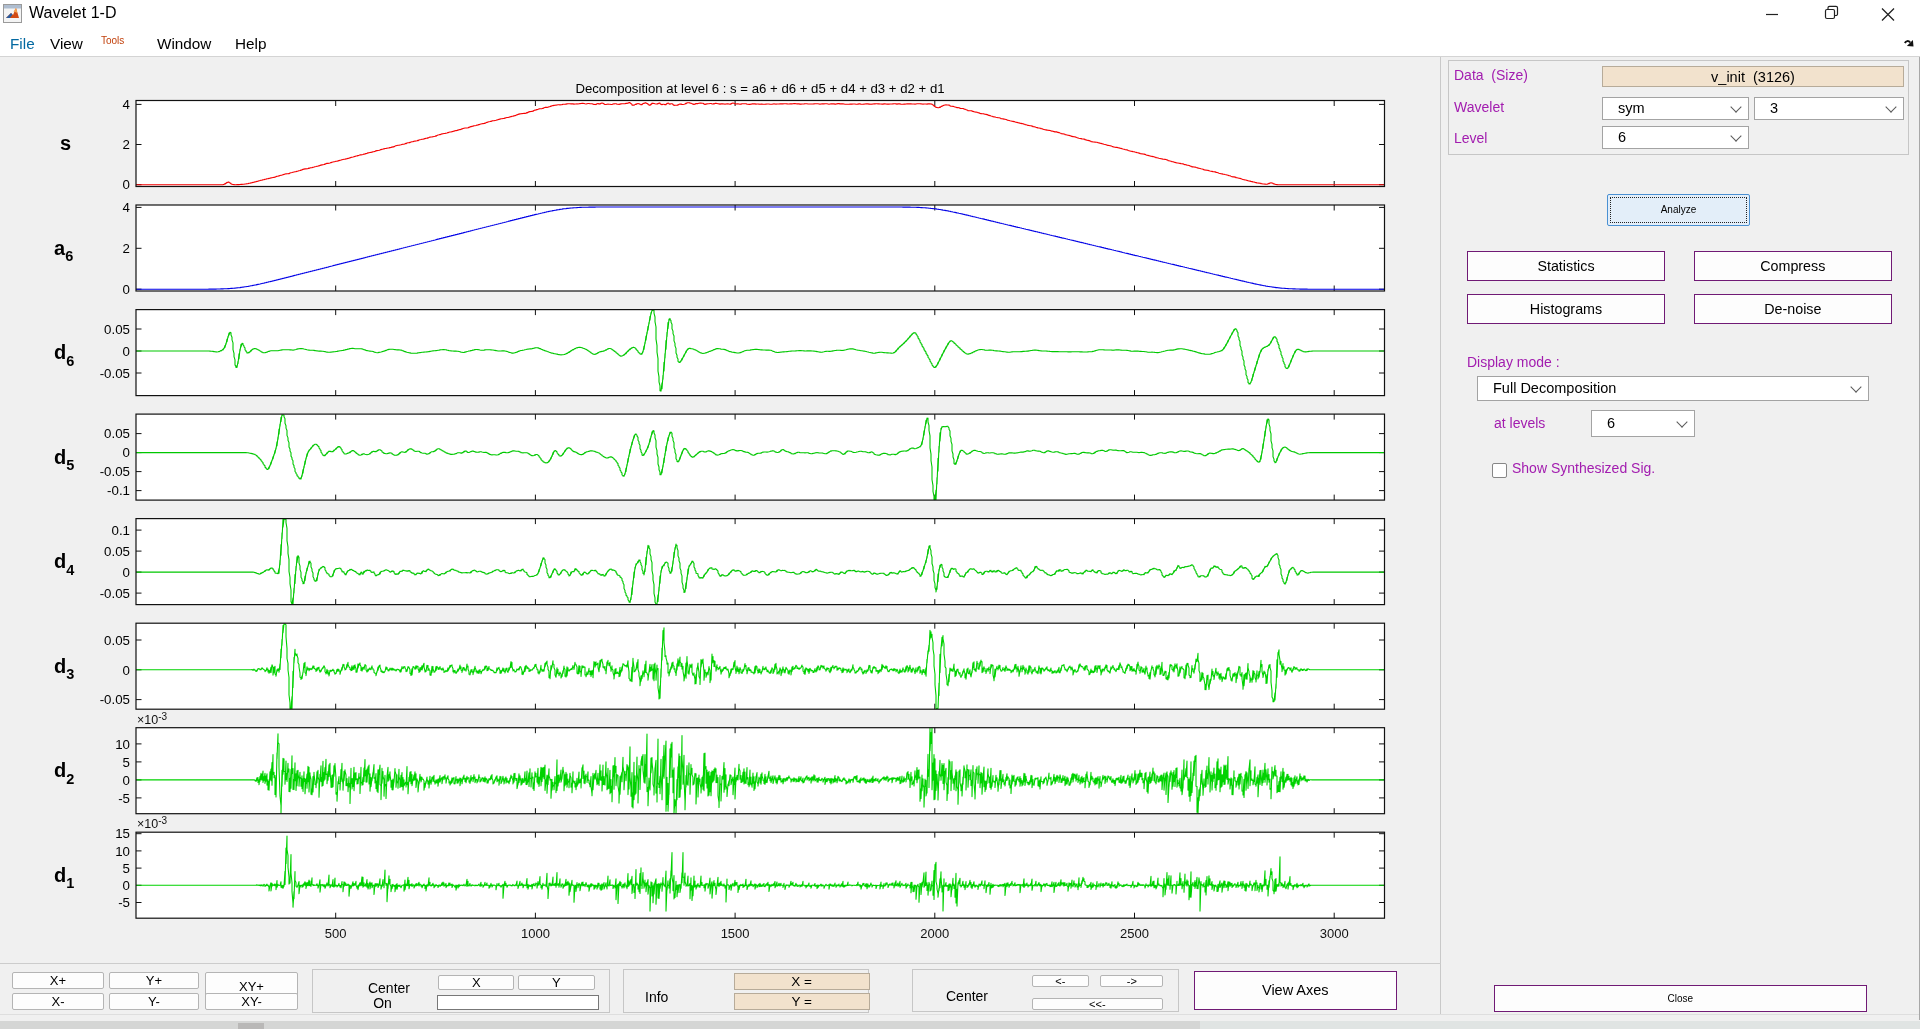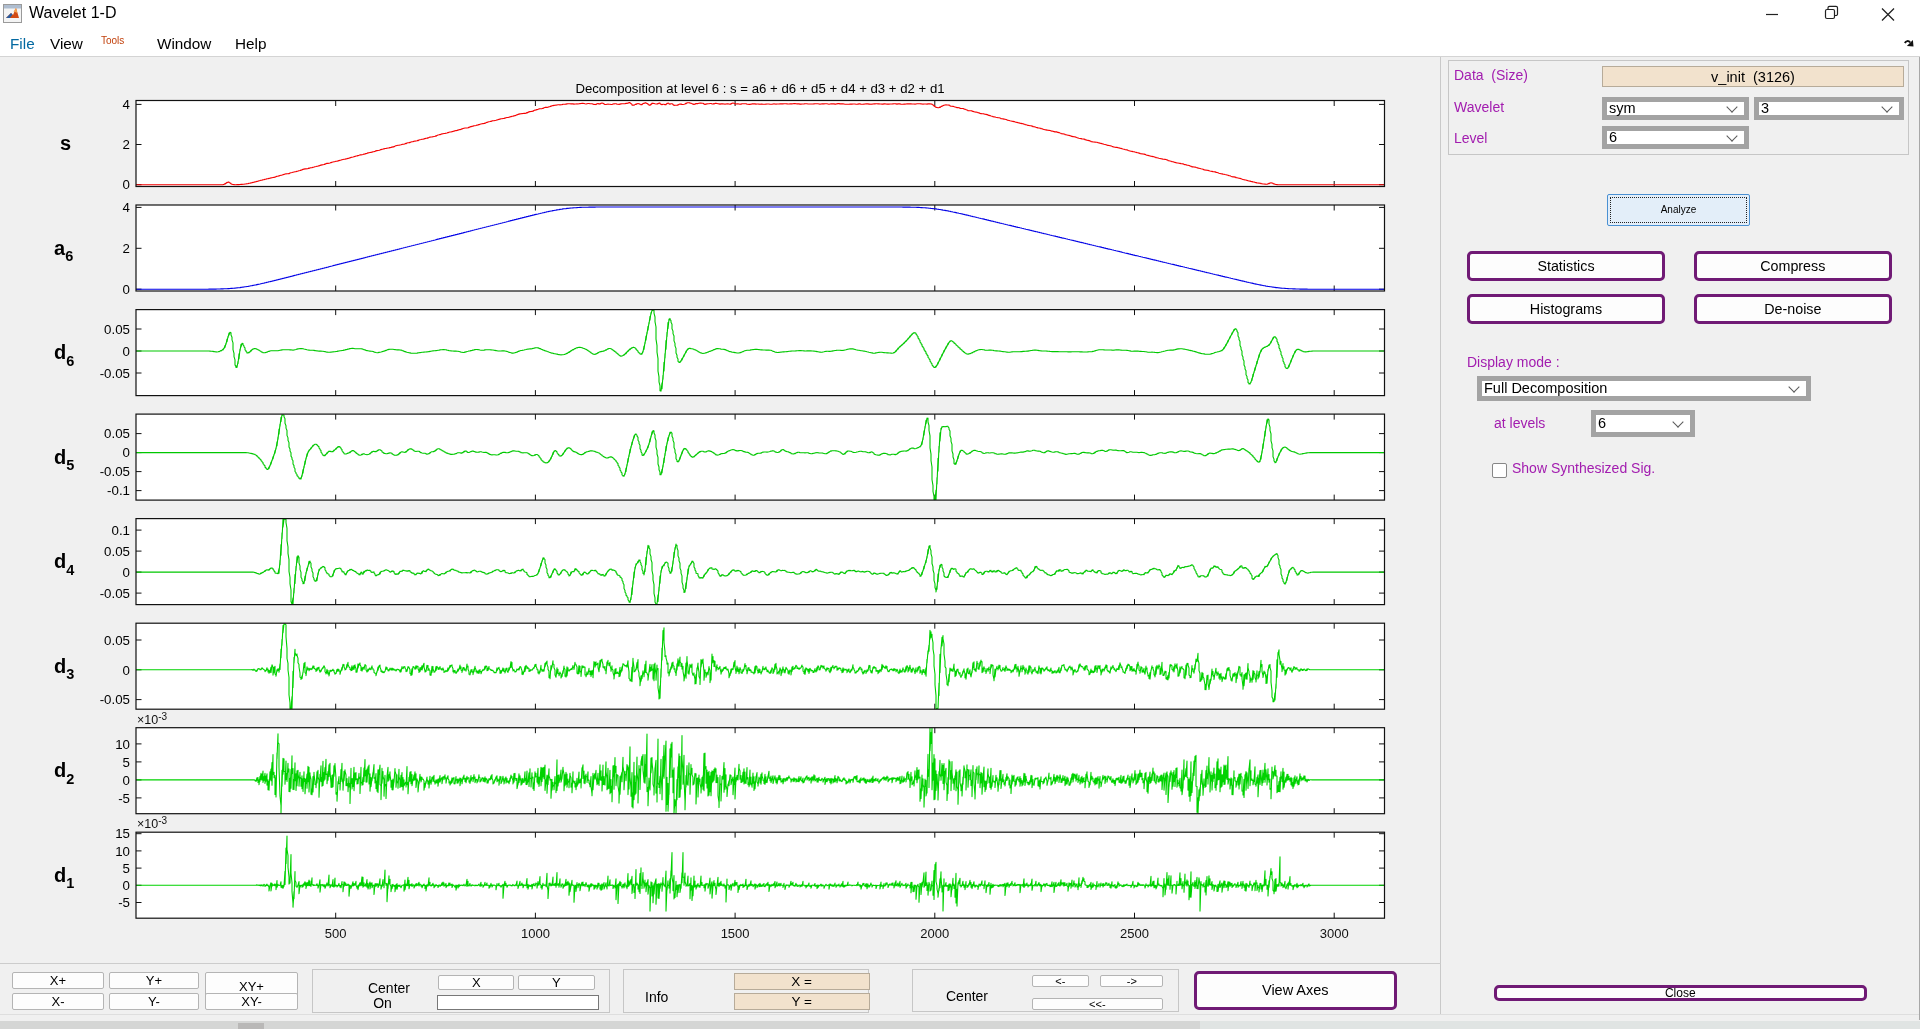--- a/index.html
+++ b/index.html
@@ -1,23 +1,23 @@
 <!DOCTYPE html>
 <html><head><meta charset="utf-8"><style>
 html,body{margin:0;padding:0;width:1920px;height:1029px;overflow:hidden;
  font-family:"Liberation Sans",sans-serif;background:#f0f0f0;position:relative}
 *{box-sizing:border-box}
 .abs{position:absolute}
-.btn{position:absolute;background:#fdfdfd;border:3px solid #701a75;border-radius:5px;
+.btn{position:absolute;background:#fdfdfd;border:1px solid #701a75;border-radius:0;
  display:flex;align-items:center;justify-content:center;font-size:14px;color:#000}
 .btnsm{position:absolute;background:#fdfdfd;border:1px solid #b4b4b4;border-radius:2px;
  display:flex;align-items:center;justify-content:center;font-size:13px;color:#000}
 .grp{position:absolute;border:1px solid #c6c6c6}
-.combo{position:absolute;background:#fff;border:5px solid #a3a3a3;font-size:14.5px;color:#000;
- display:flex;align-items:center;padding-left:2px}
+.combo{position:absolute;background:#fff;border:1px solid #a3a3a3;font-size:14.5px;color:#000;
+ display:flex;align-items:center;padding-left:15px}
 .combo:after{content:"";position:absolute;right:8px;top:50%;margin-top:-5px;width:7px;height:7px;
  border-right:1.5px solid #5a5a5a;border-bottom:1.5px solid #5a5a5a;transform:rotate(45deg)}
 .beige{position:absolute;background:#f2e2cd;border:1px solid #b7ab99;font-size:14.5px;color:#000;
  display:flex;align-items:center;justify-content:center}
 .lbl{position:absolute;font-size:14px;color:#a21caf;white-space:nowrap}
 </style></head><body>
 <div class="abs" style="left:0;top:0;width:1920px;height:57px;background:#fff;border-bottom:1px solid #d4d4d4"></div>
 <svg class="abs" style="left:3px;top:4px" width="19" height="19" viewBox="0 0 19 19">
 <rect x="0.5" y="0.5" width="18" height="18" fill="#f4f4f4" stroke="#9a9a9a"></rect>
 <rect x="1" y="1" width="17" height="3.5" fill="#aebdd0"></rect>
@@ -141,21 +141,21 @@
 <div class="abs" style="left:1607px;top:193.8px;width:143px;height:32px;background:#e3eef9;
  border:1px solid #4a90d2;border-radius:2px">
     <div class="abs" style="left:2px;top:2px;right:2px;bottom:2px;
  border:1px dotted #222;display:flex;align-items:center;justify-content:center;font-size:10px">Analyze</div>
   </div>
 <div class="btn" style="left:1467px;top:251.3px;width:198px;height:30px;font-size:14.3px">Statistics</div>
 <div class="btn" style="left:1693.8px;top:251.3px;width:198px;height:30px;font-size:14.3px">Compress</div>
 <div class="btn" style="left:1467px;top:293.8px;width:198px;height:30px;font-size:14.3px">Histograms</div>
 <div class="btn" style="left:1693.8px;top:293.8px;width:198px;height:30px;font-size:14.3px">De-noise</div>
 <div class="lbl" style="left:1467px;top:354px">Display mode :</div>
-<div class="combo" style="left:1477px;top:375.8px;width:334px;height:25px">Full Decomposition</div>
+<div class="combo" style="left:1477px;top:375.8px;width:392px;height:25px">Full Decomposition</div>
 <div class="lbl" style="left:1494px;top:415px">at levels</div>
 <div class="combo" style="left:1591px;top:410px;width:104px;height:26.5px">6</div>
 <div class="abs" style="left:1491.5px;top:462.5px;width:15px;height:15px;background:#fff;border:1px solid #878787;border-radius:2px"></div>
 <div class="lbl" style="left:1512px;top:460px">Show Synthesized Sig.</div>
 <div class="btnsm" style="left:12px;top:971.9px;width:92px;height:17px">X+</div>
 <div class="btnsm" style="left:109px;top:971.9px;width:90px;height:17px">Y+</div>
 <div class="btnsm" style="left:205px;top:971.9px;width:93px;height:29px">XY+</div>
 <div class="btnsm" style="left:12px;top:992.5px;width:92px;height:17px">X-</div>
 <div class="btnsm" style="left:109px;top:992.5px;width:90px;height:17px">Y-</div>
 <div class="btnsm" style="left:205px;top:992.5px;width:93px;height:17px">XY-</div>
@@ -168,12 +168,12 @@
 <div class="grp" style="left:623.4px;top:969px;width:246px;height:44px"></div>
 <div class="abs" style="left:645px;top:989px;font-size:14px">Info</div>
 <div class="beige" style="left:733.6px;top:972.8px;width:136px;height:17.5px;font-size:13.5px">X =</div>
 <div class="beige" style="left:733.6px;top:993.4px;width:136px;height:17px;font-size:13.5px">Y =</div>
 <div class="grp" style="left:912.2px;top:969px;width:267px;height:43px"></div>
 <div class="abs" style="left:946px;top:988px;font-size:14px">Center</div>
 <div class="btnsm" style="left:1031.8px;top:975.2px;width:57px;height:12px;font-size:11px">&lt;-</div>
 <div class="btnsm" style="left:1100.3px;top:975.2px;width:63px;height:12px;font-size:11px">-&gt;</div>
 <div class="btnsm" style="left:1031.8px;top:997.5px;width:131px;height:12px;font-size:11px">&lt;&lt;-</div>
 <div class="btn" style="left:1193.8px;top:970.9px;width:203px;height:39px;font-size:14.5px">View Axes</div>
-<div class="btn" style="left:1493.5px;top:985.3px;width:373.5px;height:16px;font-size:12px">Close</div>
+<div class="btn" style="left:1493.5px;top:985.3px;width:373.5px;height:27px;font-size:10px">Close</div>
 </body></html>

